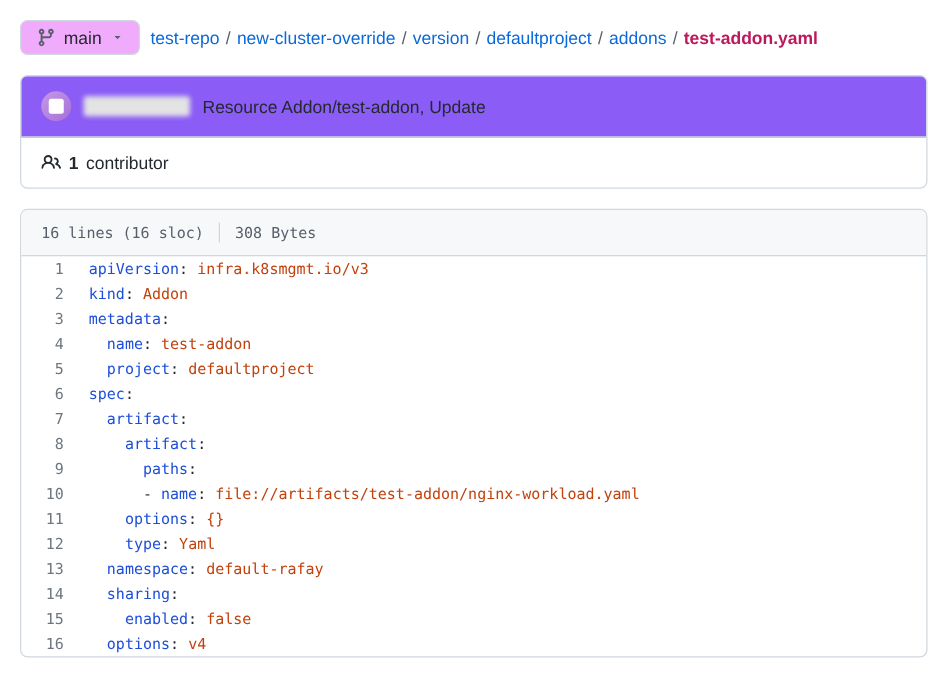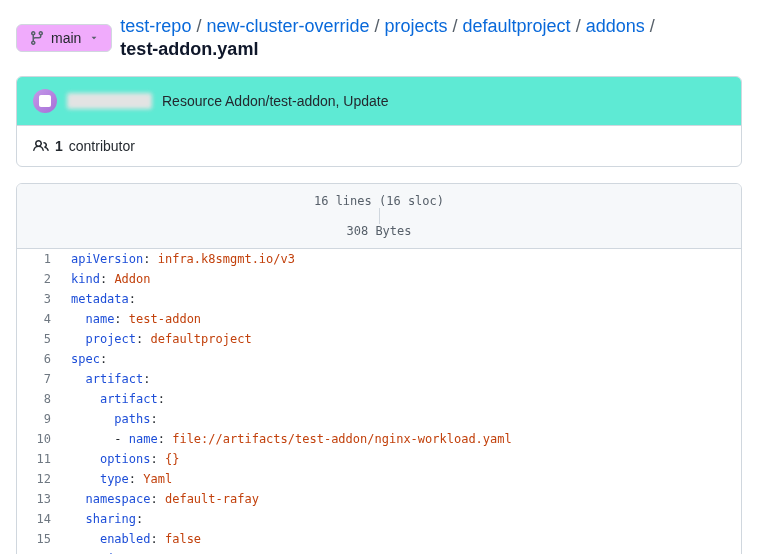--- a/index.html
+++ b/index.html
@@ -28,34 +28,34 @@
   font-size: 14px;
   color: #24292f;
   cursor: pointer;
 }
 .branch-btn svg { fill: #57606a; }
 .caret { margin-left: 2px; }
 .breadcrumbs {
   display: flex;
   align-items: center;
   flex-wrap: wrap;
-  font-size: 18px;
+  font-size: 14px;
   gap: 2px;
 }
 .breadcrumbs a { color: #0969da; text-decoration: none; cursor: pointer; }
 .breadcrumbs .sep { color: #57606a; margin: 0 3px; }
-.breadcrumbs .current { font-weight: 600; color: #0f172a; }
+.breadcrumbs .current { font-weight: 600; color: #be185d; }
 .box {
   border: 1px solid #d0d7de;
   border-radius: 6px;
   margin-bottom: 16px;
   overflow: hidden;
 }
 .commit-header {
-  background: #5eead4;
+  background: #8b5cf6;
   padding: 12px 16px;
   display: flex;
   align-items: center;
   gap: 10px;
   border-bottom: 1px solid #d0d7de;
 }
 .avatar {
   width: 24px;
   height: 24px;
   border-radius: 50%;
@@ -94,21 +94,20 @@
 }
 .file-header {
   background: #f6f8fa;
   padding: 10px 16px;
   border-bottom: 1px solid #d0d7de;
   font-family: ui-monospace, SFMono-Regular, Menlo, Consolas, monospace;
   font-size: 12px;
   color: #57606a;
   display: flex;
   align-items: center;
-  flex-direction: column;
 }
 .file-header .divider {
   width: 1px;
   height: 16px;
   background: #d0d7de;
   margin: 0 12px;
 }
 .code-table {
   width: 100%;
   border-collapse: collapse;
@@ -140,21 +139,21 @@
     <span>main</span>
     <svg class="caret" width="10" height="10" viewBox="0 0 16 16">
         <path fill="#57606a" d="M4.427 6.427l3.396 3.396a.25.25 0 0 0 .354 0l3.396-3.396A.25.25 0 0 0 11.396 6H4.604a.25.25 0 0 0-.177.427z"></path>
       </svg>
   </button>
   <nav class="breadcrumbs">
       <a>test-repo</a>
       <span class="sep">/</span>
       <a>new-cluster-override</a>
       <span class="sep">/</span>
-      <a>projects</a>
+      <a>version</a>
       <span class="sep">/</span>
       <a>defaultproject</a>
       <span class="sep">/</span>
       <a>addons</a>
       <span class="sep">/</span>
       <span class="current">test-addon.yaml</span>
     </nav>
 </div>
 
 <div class="box">

